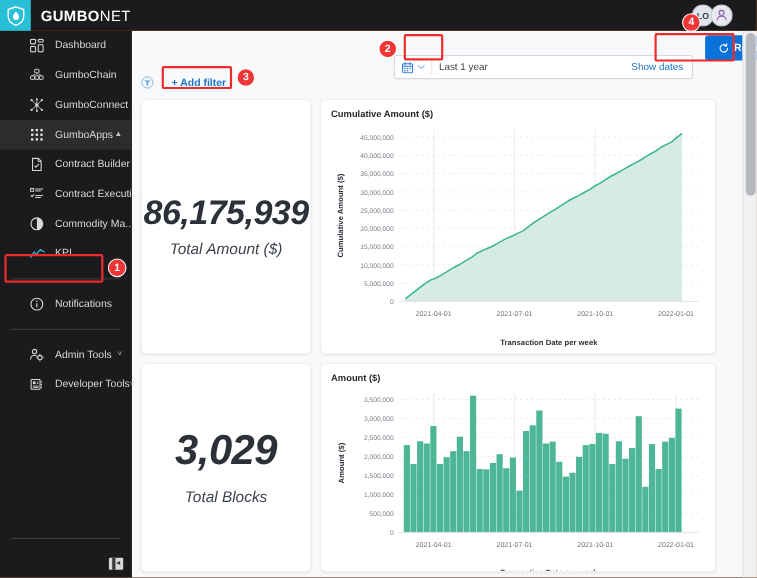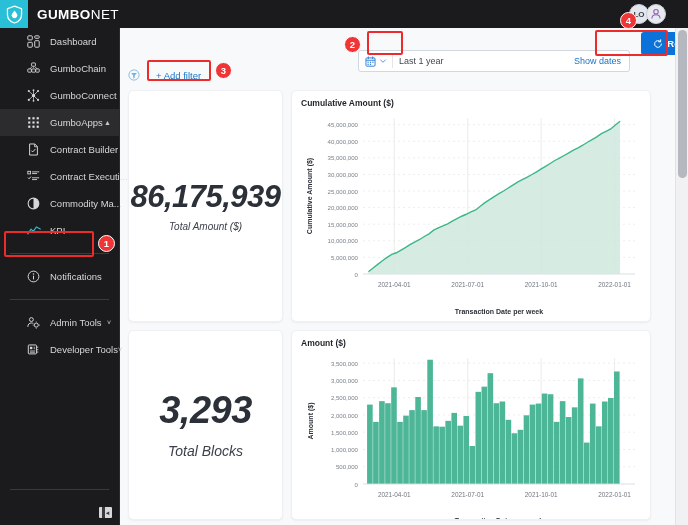--- a/index.html
+++ b/index.html
@@ -111,21 +111,21 @@
   }
   .refresh-btn svg { display:block; }
 
   .filterbar {
     height: 30px; display: flex; align-items: center; padding-left: 8px;
     position: relative;
   }
   .filter-ico { color: #6aaede; margin-right: 8px; display:flex; }
   .filter-ico svg { display:block; }
   .add-filter {
-    font-size: 9.5px; font-weight: 400; color: #1a73c7;
+    font-size: 9.5px; font-weight: 700; color: #1a73c7;
     padding: 3px 8px; cursor: pointer;
   }
 
   
   .grid {
     position: absolute; left: 8px; top: 62px;
     width: 552px; display: flex; gap: 8px;
   }
   .col-left { width: 155px; }
   .col-right { width: 360px; }
@@ -137,21 +137,21 @@
   .kpi-card {
     height: 232px; display: flex; flex-direction: column;
     align-items: center; justify-content: center; font-style: italic;
   }
   .kpi-card.second { height: 190px; margin-top: 8px; }
   .kpi-value {
     font-size: 31px; font-weight: 700; color: #2c3038; letter-spacing: -.5px;
     line-height: 1;
   }
   .kpi-value.small { font-size: 38px; }
-  .kpi-label { font-size: 10px; color: #3c424c; margin-top: 9px; }
+  .kpi-label { font-size: 14px; color: #3c424c; margin-top: 9px; }
   .kpi-label.big { font-size: 14px; margin-top: 14px; }
 
   .chart-card { height: 232px; padding: 7px 9px 4px 9px; }
   .chart-card.second { height: 190px; margin-top: 8px; overflow: hidden; }
   .chart-title {
     font-size: 8.5px; font-weight: 700; color: #1f2328; margin-bottom: 2px;
   }
   .chart-svg { display: block; }
 
   
@@ -400,21 +400,21 @@
     </div>
 
     <div class="grid">
 
       <div class="col-left">
         <div class="card kpi-card">
           <div class="kpi-value">86,175,939</div>
           <div class="kpi-label">Total Amount ($)</div>
         </div>
         <div class="card kpi-card second">
-          <div class="kpi-value small">3,293</div>
+          <div class="kpi-value small">3,029</div>
           <div class="kpi-label big">Total Blocks</div>
         </div>
       </div>
 
       <div class="col-right">
 
         <div class="card chart-card">
           <div class="chart-title">Cumulative Amount ($)</div>
           <svg id="area-chart" class="chart-svg" width="342" height="210" viewBox="0 0 342 210">
               <line x1="62" y1="164" x2="334" y2="164" stroke="#e2e6ea" stroke-width="0.7" stroke-dasharray="0"></line>

